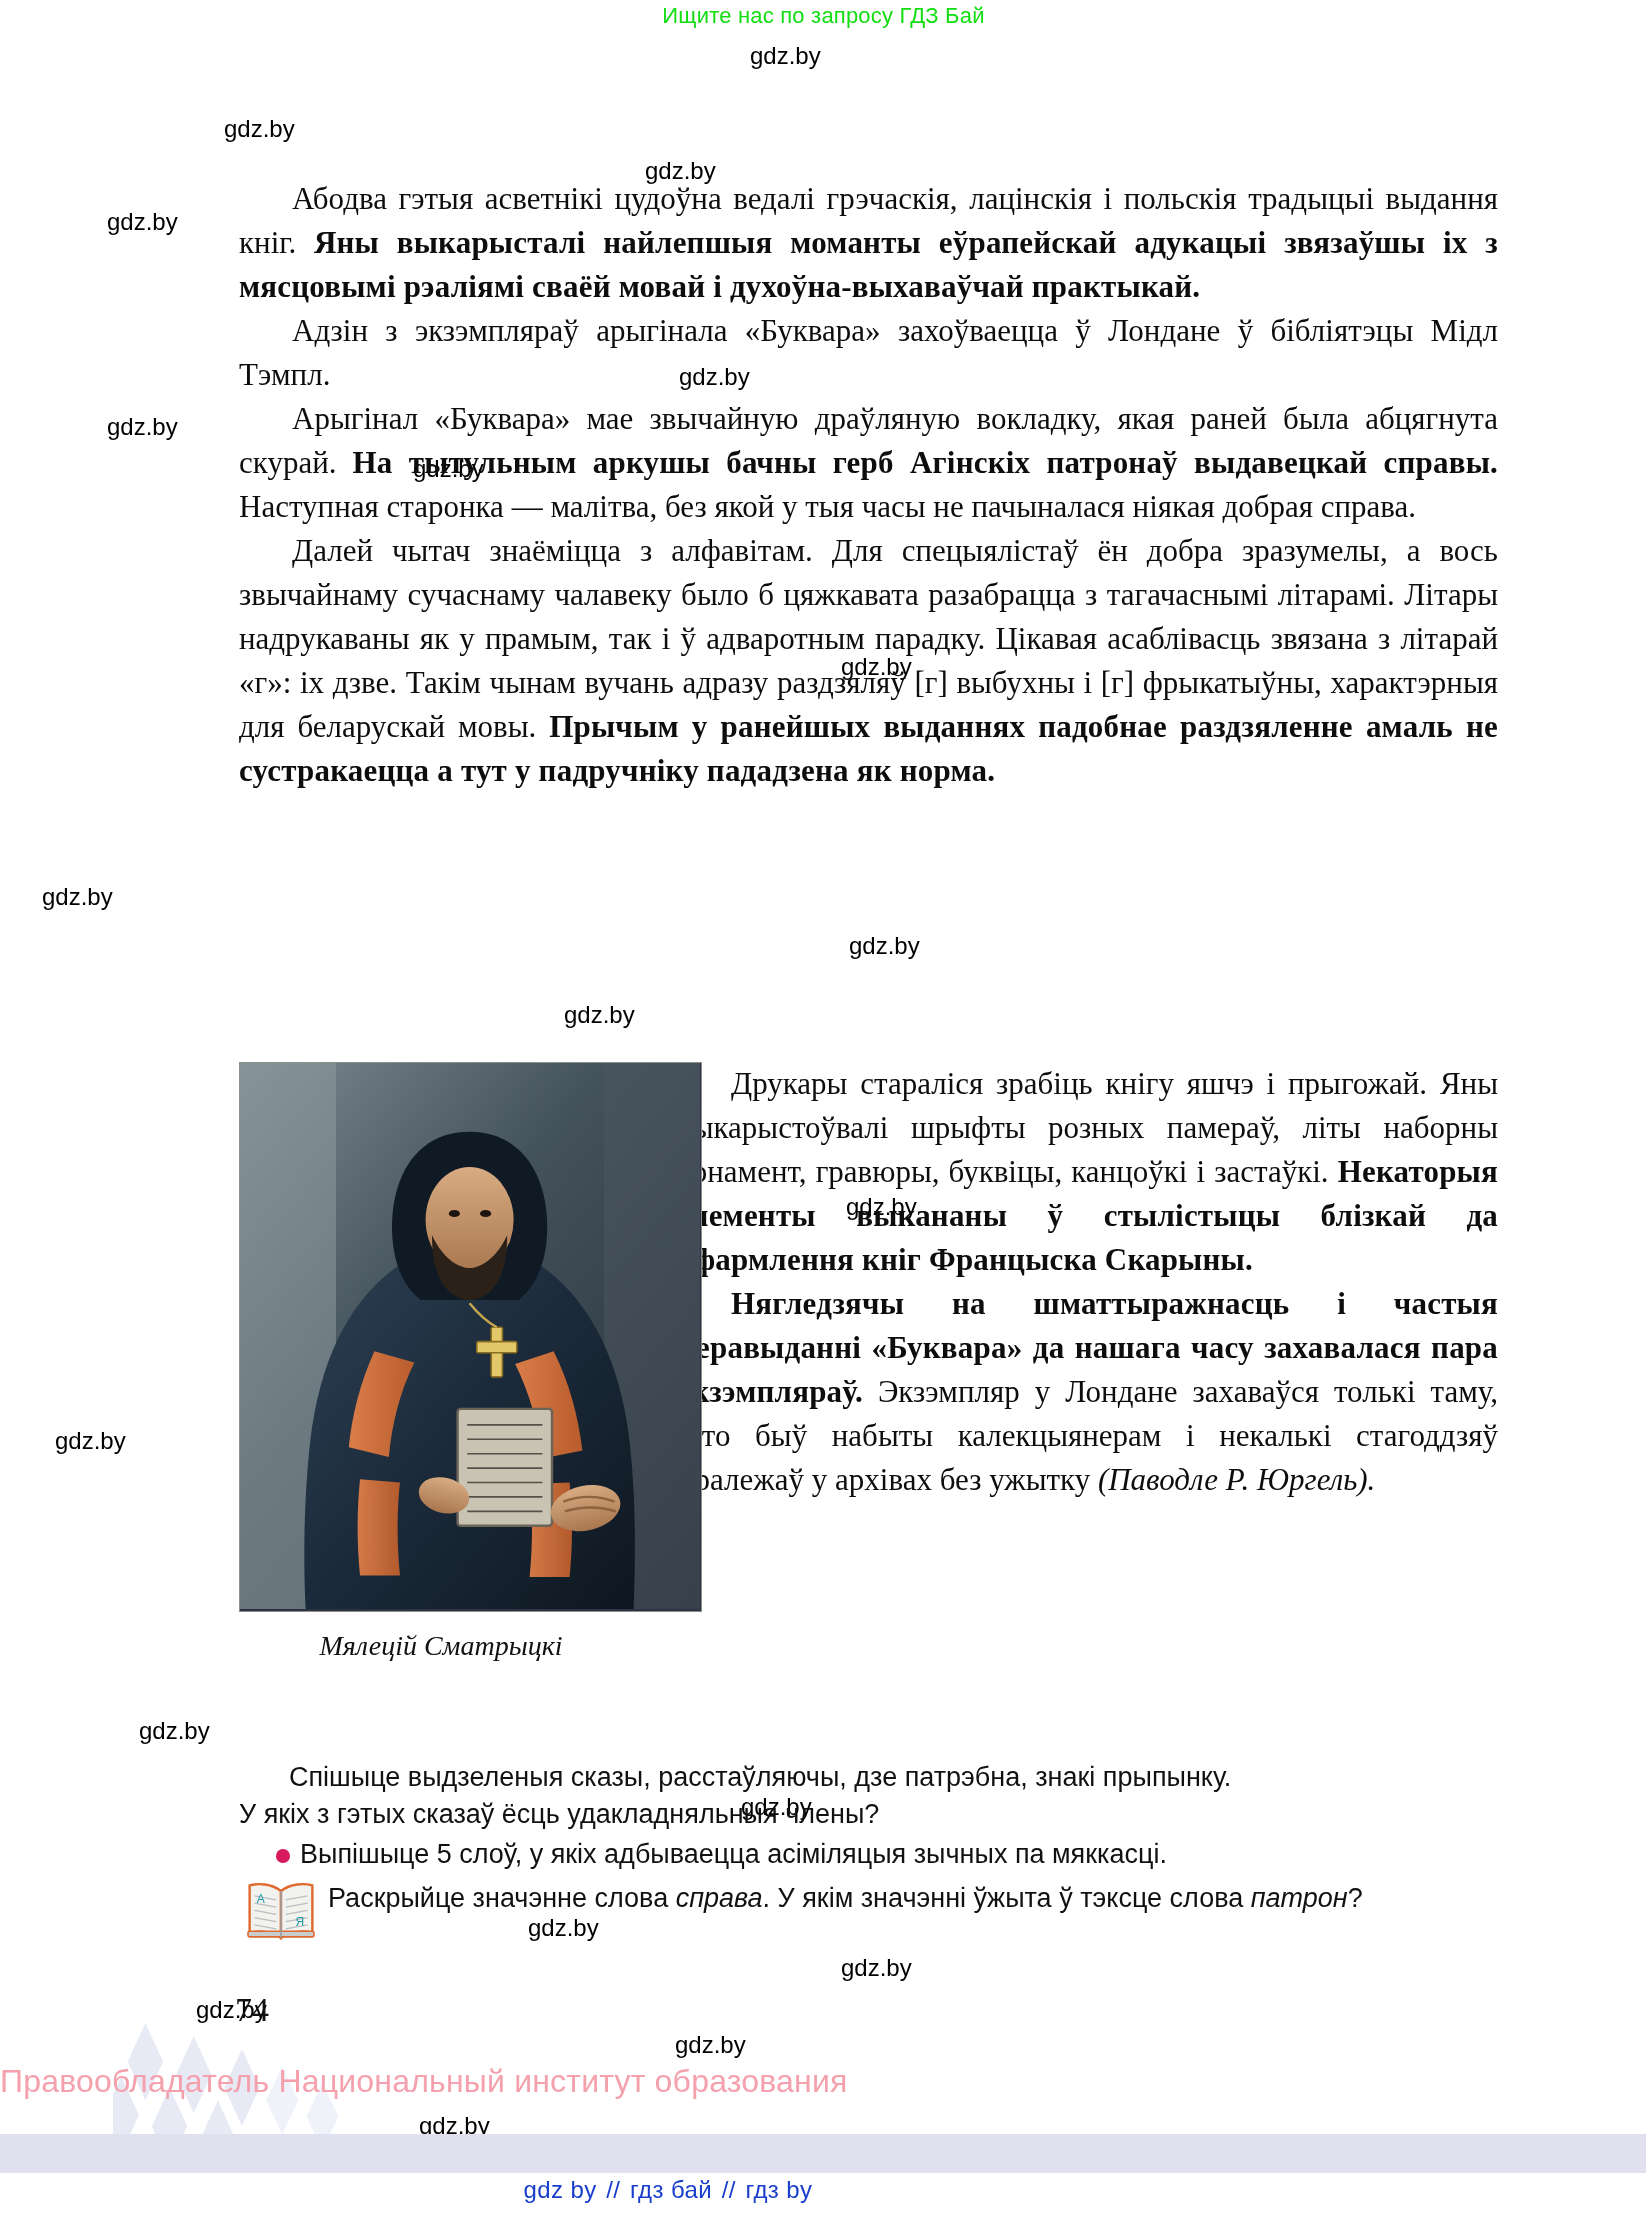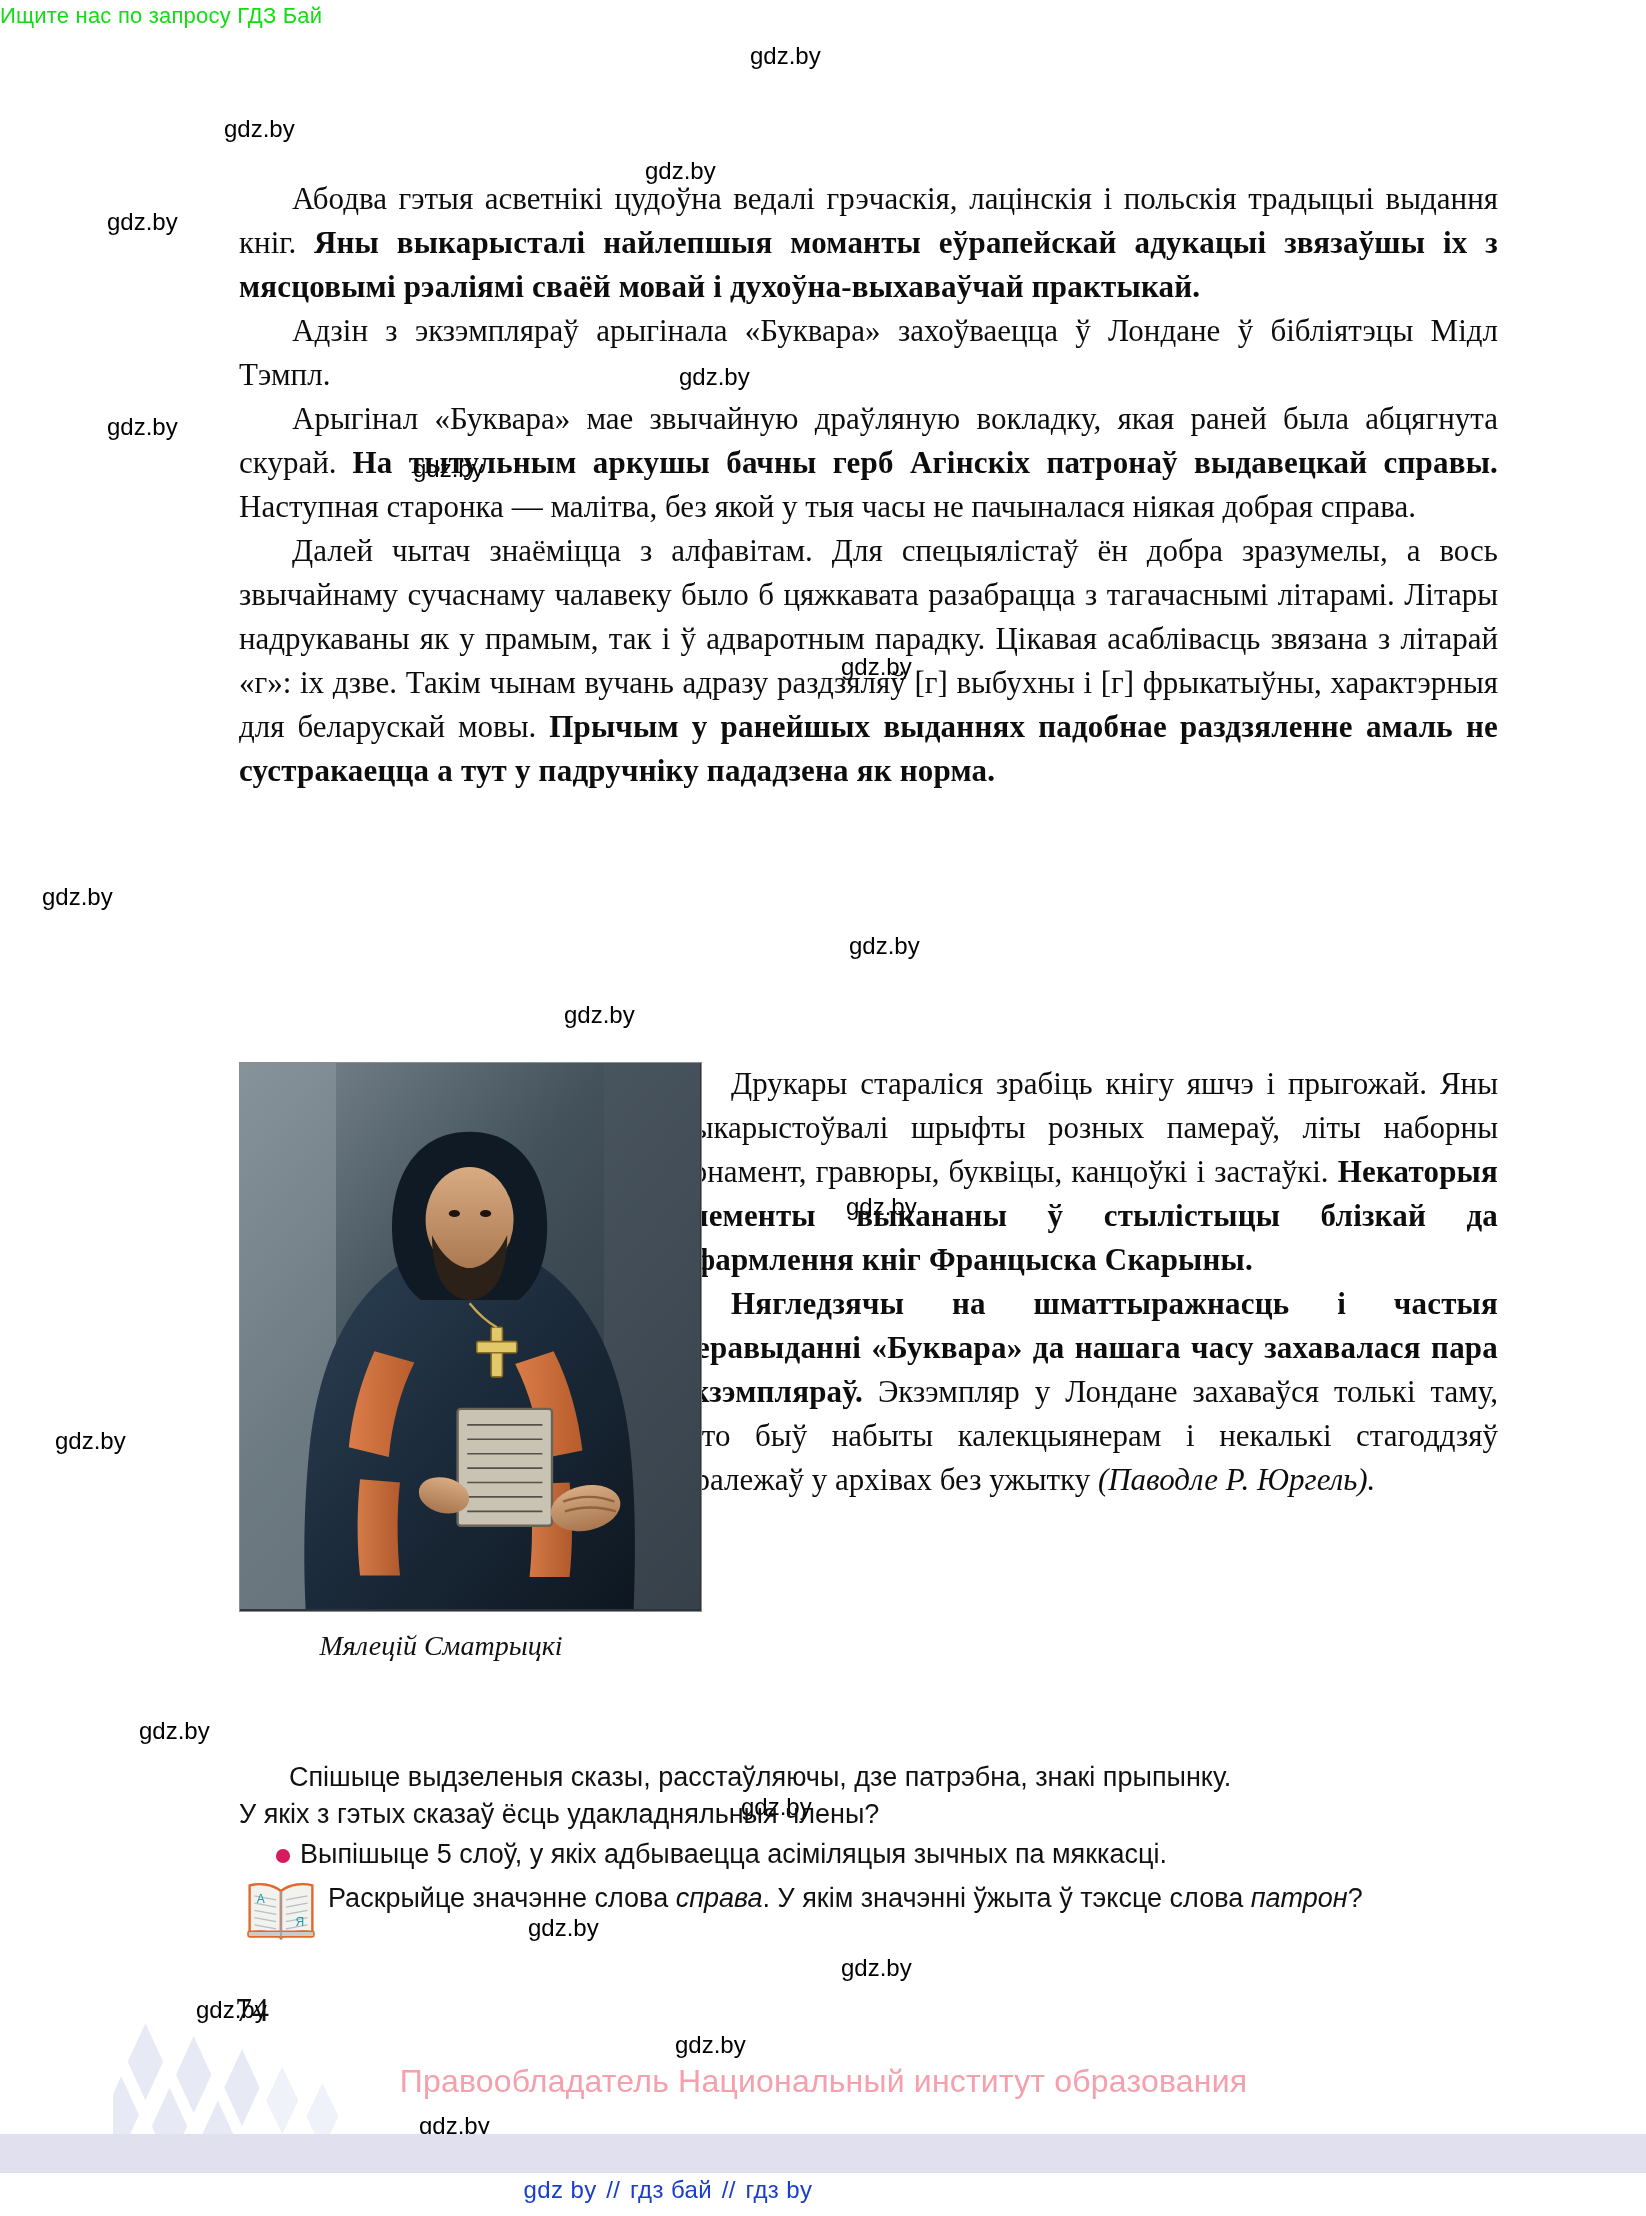--- a/index.html
+++ b/index.html
@@ -15,21 +15,21 @@
     overflow: hidden;
   }
 
   
   .top-banner {
     position: absolute;
     top: 0; left: 0;
     width: 1647px;
     height: 31px;
     background: #ffffff;
-    text-align: left;
+    text-align: center;
   }
   .top-banner .promo {
     font-family: "Liberation Sans", sans-serif;
     font-size: 22px;
     color: #11dd11;
     line-height: 31px;
     letter-spacing: 0.2px;
   }
 
   
@@ -155,21 +155,20 @@
     left: 113px;
     top: 1999px;
     width: 266px;
     height: 169px;
     overflow: hidden;
   }
   .rights {
     position: absolute;
     left: 0; top: 2063px;
     width: 1647px;
-    text-align: center;
     font-family: "Liberation Sans", sans-serif;
     font-size: 32px;
     color: #f4a0ad;
     letter-spacing: 0.2px;
   }
 
   
   .footer-band {
     position: absolute;
     left: 0; top: 2134px;

